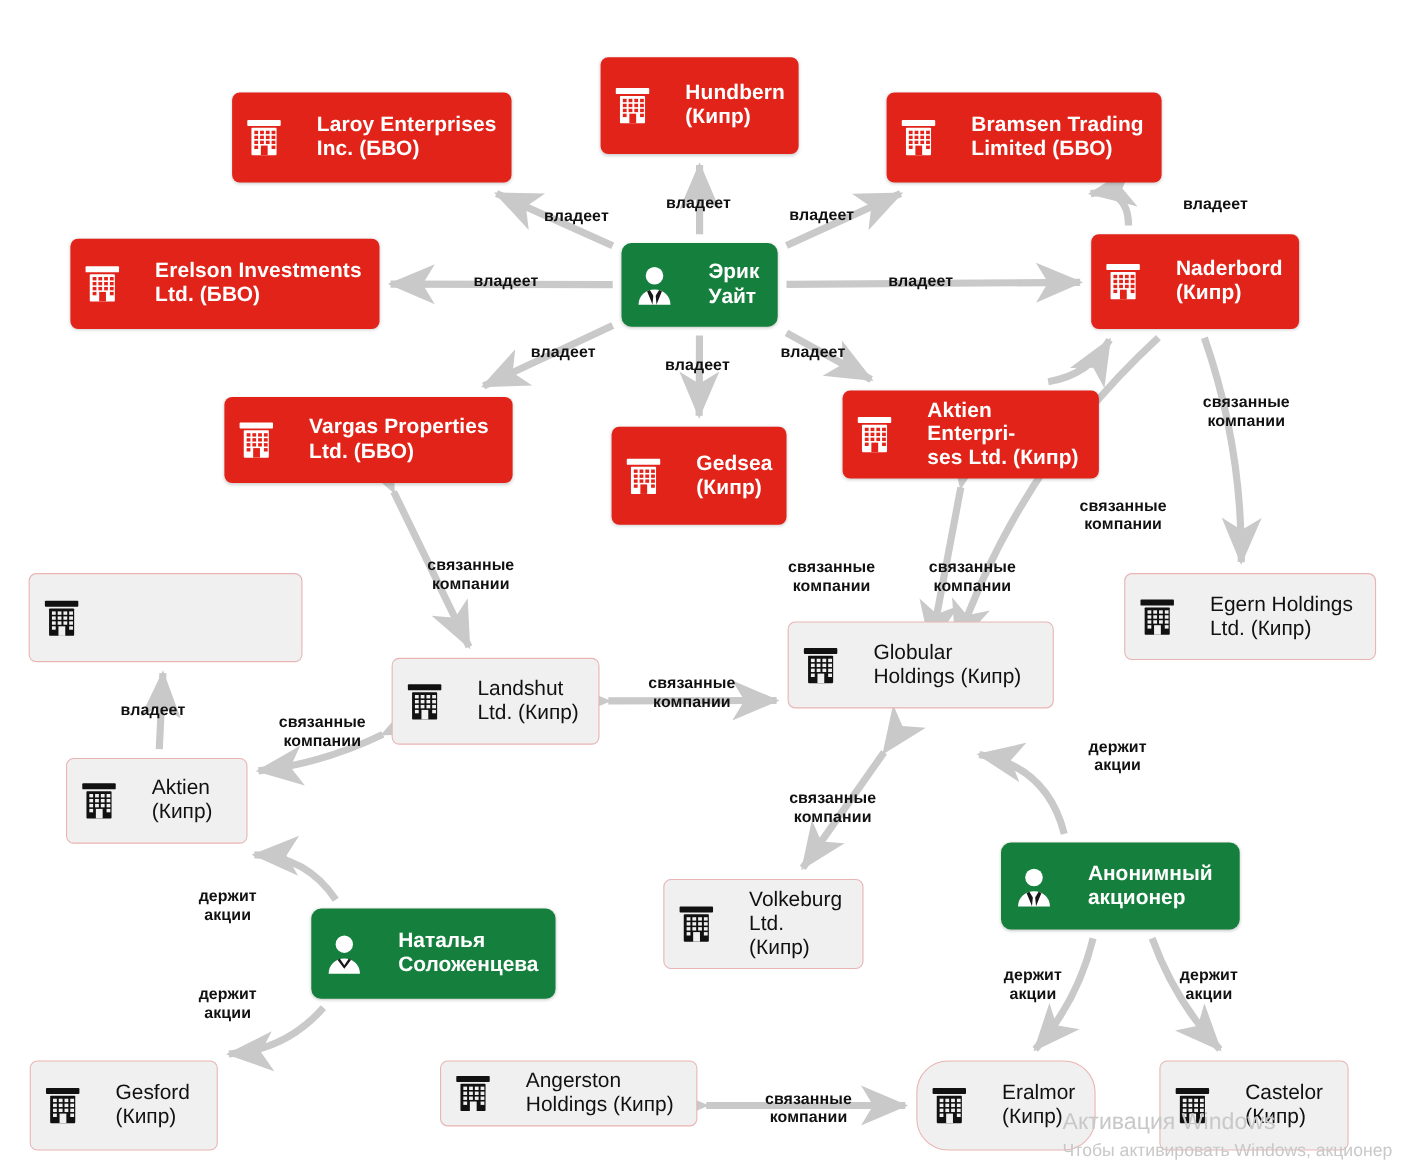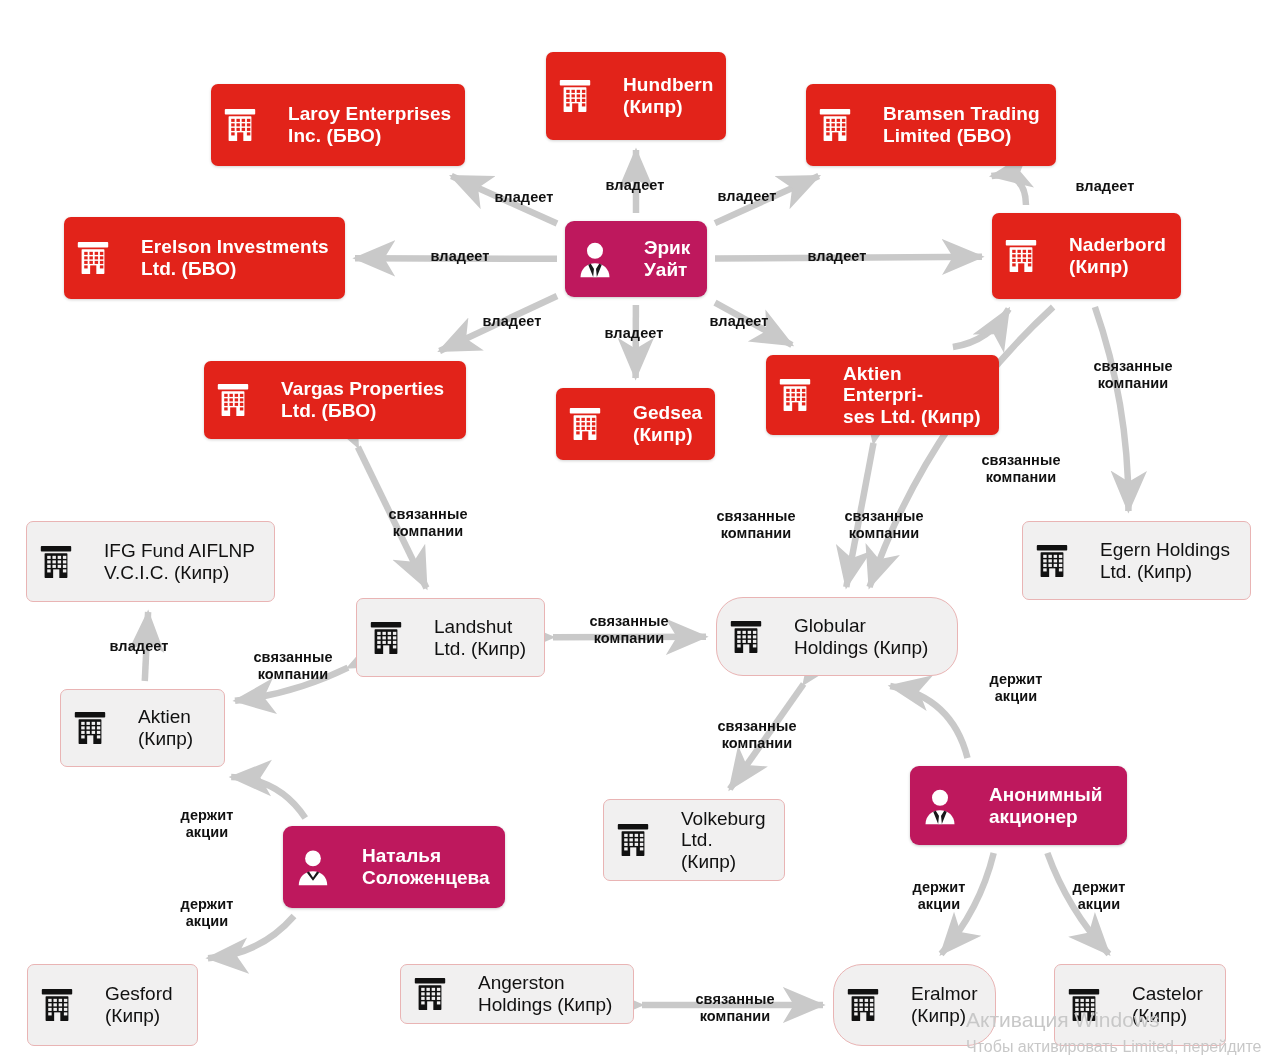--- a/index.html
+++ b/index.html
@@ -30,21 +30,21 @@
 
   
   .n-red{
     background:#e2231a;
     box-shadow:0 1px 3px rgba(0,0,0,.18);
   }
   .n-red .lbl{color:#ffffff;font-weight:600;font-size:19px;letter-spacing:.1px;}
 
   
   .n-person{
-    background:#be185d;
+    background:#15803d;
     border-radius:9px;
     box-shadow:0 1px 3px rgba(0,0,0,.22);
   }
   .n-person .lbl{color:#ffffff;font-weight:700;font-size:19px;}
 
   
   .n-grey{
     background:#f1f0f0;
     border:1.5px solid #e9b4b4;
   }
@@ -252,21 +252,21 @@
           <rect x="13" y="18.4" width="2.9" height="2.6" fill="#e2231a"></rect>
           <rect x="17.4" y="18.4" width="2.9" height="2.6" fill="#e2231a"></rect>
           <rect x="21.8" y="18.4" width="2.9" height="2.6" fill="#e2231a"></rect>
           <rect x="8.6" y="22.2" width="2.9" height="2.6" fill="#e2231a"></rect>
           <rect x="21.8" y="22.2" width="2.9" height="2.6" fill="#e2231a"></rect>
           <rect x="13.6" y="22.2" width="5.2" height="7.3" fill="#e2231a"></rect>
         </svg>
         <span class="lbl">Vargas Properties
 Ltd. (БВО)</span>
       </div>
-      <div class="node n-red" style="left: 556px; top: 388px; width: 159px; height: 72px;">
+      <div class="node n-red" style="left: 556px; top: 388px; width: 159px; height: 89px;">
         <svg class="ico" width="38" height="38" viewBox="0 0 32 32" aria-hidden="true">
           <rect x="3.2" y="2.6" width="25.6" height="4.6" rx="0.7" fill="#ffffff"></rect>
           <rect x="6.4" y="8.6" width="19.2" height="20.9" rx="0.6" fill="#ffffff"></rect>
           <rect x="8.6" y="10.8" width="2.9" height="2.6" fill="#e2231a"></rect>
           <rect x="13" y="10.8" width="2.9" height="2.6" fill="#e2231a"></rect>
           <rect x="17.4" y="10.8" width="2.9" height="2.6" fill="#e2231a"></rect>
           <rect x="21.8" y="10.8" width="2.9" height="2.6" fill="#e2231a"></rect>
           <rect x="8.6" y="14.6" width="2.9" height="2.6" fill="#e2231a"></rect>
           <rect x="13" y="14.6" width="2.9" height="2.6" fill="#e2231a"></rect>
           <rect x="17.4" y="14.6" width="2.9" height="2.6" fill="#e2231a"></rect>
@@ -318,22 +318,20 @@
           <rect x="17.4" y="14.6" width="2.9" height="2.6" fill="#f1f0f0"></rect>
           <rect x="21.8" y="14.6" width="2.9" height="2.6" fill="#f1f0f0"></rect>
           <rect x="8.6" y="18.4" width="2.9" height="2.6" fill="#f1f0f0"></rect>
           <rect x="13" y="18.4" width="2.9" height="2.6" fill="#f1f0f0"></rect>
           <rect x="17.4" y="18.4" width="2.9" height="2.6" fill="#f1f0f0"></rect>
           <rect x="21.8" y="18.4" width="2.9" height="2.6" fill="#f1f0f0"></rect>
           <rect x="8.6" y="22.2" width="2.9" height="2.6" fill="#f1f0f0"></rect>
           <rect x="21.8" y="22.2" width="2.9" height="2.6" fill="#f1f0f0"></rect>
           <rect x="13.6" y="22.2" width="5.2" height="7.3" fill="#f1f0f0"></rect>
         </svg>
-        <span class="lbl">IFG Fund AIFLNP
-V.C.I.C. (Кипр)</span>
       </div>
       <div class="node n-grey" style="left: 1022px; top: 521px; width: 229px; height: 79px;">
         <svg class="ico" width="38" height="38" viewBox="0 0 32 32" aria-hidden="true">
           <rect x="3.2" y="2.6" width="25.6" height="4.6" rx="0.7" fill="#111111"></rect>
           <rect x="6.4" y="8.6" width="19.2" height="20.9" rx="0.6" fill="#111111"></rect>
           <rect x="8.6" y="10.8" width="2.9" height="2.6" fill="#f1f0f0"></rect>
           <rect x="13" y="10.8" width="2.9" height="2.6" fill="#f1f0f0"></rect>
           <rect x="17.4" y="10.8" width="2.9" height="2.6" fill="#f1f0f0"></rect>
           <rect x="21.8" y="10.8" width="2.9" height="2.6" fill="#f1f0f0"></rect>
           <rect x="8.6" y="14.6" width="2.9" height="2.6" fill="#f1f0f0"></rect>
@@ -367,21 +365,21 @@
           <rect x="13" y="18.4" width="2.9" height="2.6" fill="#f1f0f0"></rect>
           <rect x="17.4" y="18.4" width="2.9" height="2.6" fill="#f1f0f0"></rect>
           <rect x="21.8" y="18.4" width="2.9" height="2.6" fill="#f1f0f0"></rect>
           <rect x="8.6" y="22.2" width="2.9" height="2.6" fill="#f1f0f0"></rect>
           <rect x="21.8" y="22.2" width="2.9" height="2.6" fill="#f1f0f0"></rect>
           <rect x="13.6" y="22.2" width="5.2" height="7.3" fill="#f1f0f0"></rect>
         </svg>
         <span class="lbl">Landshut
 Ltd. (Кипр)</span>
       </div>
-      <div class="node n-grey" style="left: 716px; top: 597px; width: 242px; height: 79px; border-radius: 27px;">
+      <div class="node n-grey" style="left: 716px; top: 565px; width: 242px; height: 79px;">
         <svg class="ico" width="38" height="38" viewBox="0 0 32 32" aria-hidden="true">
           <rect x="3.2" y="2.6" width="25.6" height="4.6" rx="0.7" fill="#111111"></rect>
           <rect x="6.4" y="8.6" width="19.2" height="20.9" rx="0.6" fill="#111111"></rect>
           <rect x="8.6" y="10.8" width="2.9" height="2.6" fill="#f1f0f0"></rect>
           <rect x="13" y="10.8" width="2.9" height="2.6" fill="#f1f0f0"></rect>
           <rect x="17.4" y="10.8" width="2.9" height="2.6" fill="#f1f0f0"></rect>
           <rect x="21.8" y="10.8" width="2.9" height="2.6" fill="#f1f0f0"></rect>
           <rect x="8.6" y="14.6" width="2.9" height="2.6" fill="#f1f0f0"></rect>
           <rect x="13" y="14.6" width="2.9" height="2.6" fill="#f1f0f0"></rect>
           <rect x="17.4" y="14.6" width="2.9" height="2.6" fill="#f1f0f0"></rect>
@@ -590,14 +588,14 @@
 акции</div>
       <div class="edge-label" style="left: 939px; top: 896px;">держит
 акции</div>
       <div class="edge-label" style="left: 1099px; top: 896px;">держит
 акции</div>
       <div class="edge-label" style="left: 735px; top: 1008px;">связанные
 компании</div>
     </div>
 
   <div class="watermark wm-title">Активация Windows</div>
-  <div class="watermark wm-sub">Чтобы активировать Limited, перейдите</div>
+  <div class="watermark wm-sub">Чтобы активировать Windows, акционер</div>
 </div>
 
 </body></html>

